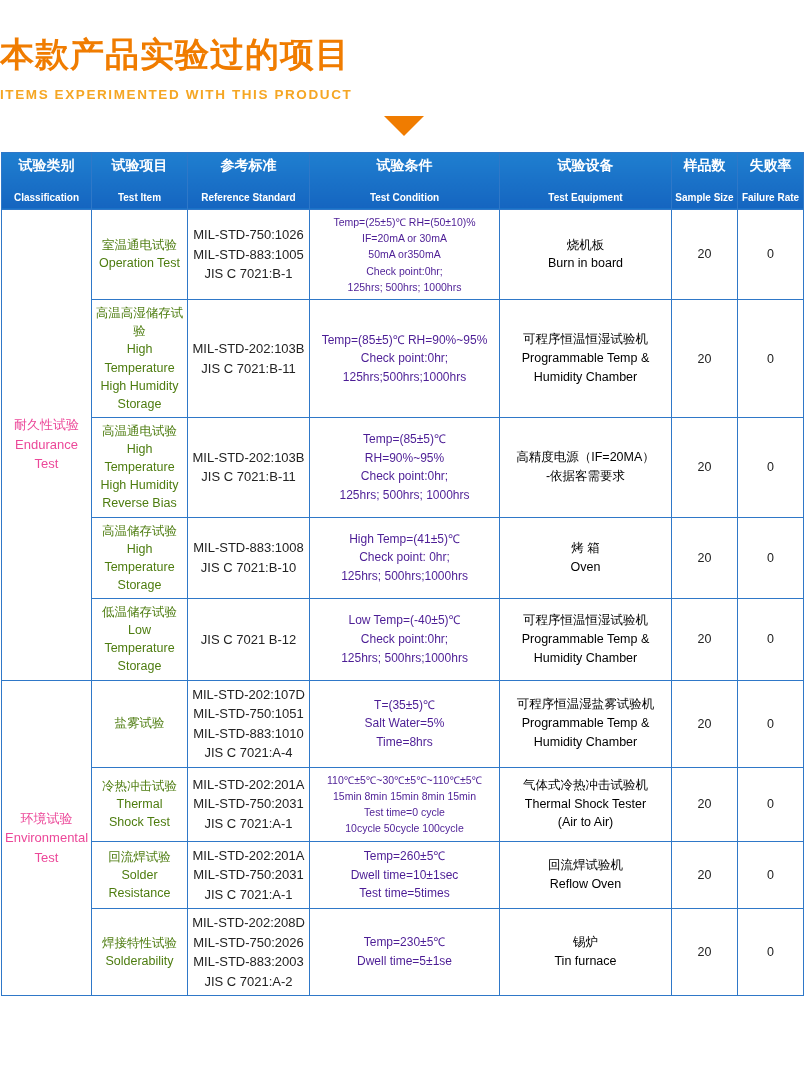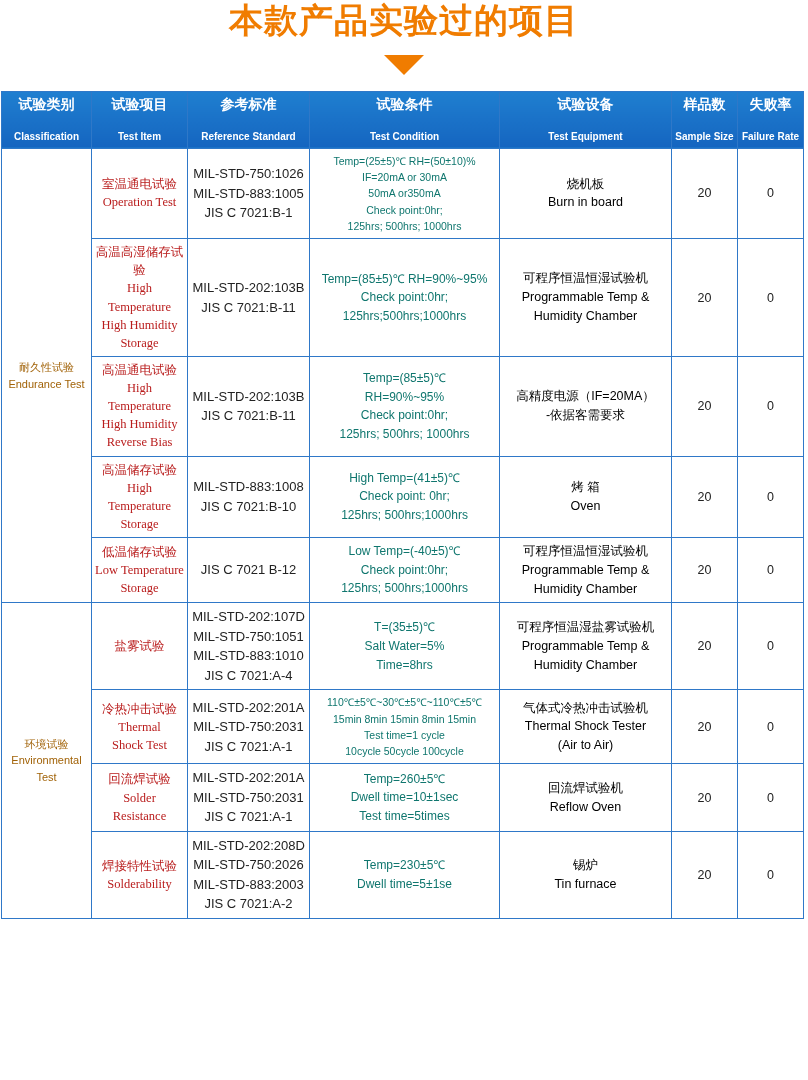--- a/index.html
+++ b/index.html
@@ -12,21 +12,22 @@
     min-height: 1080px;
     font-family: "Liberation Sans", sans-serif;
     color: #222;
   }
   .page {
     width: 808px;
     box-sizing: border-box;
     padding: 0;
   }
   .header {
-    text-align: center;
+    text-align: left;
+    padding-top: 34px;
   }
   .title-cn {
     font-size: 34px;
     font-weight: bold;
     color: #f07c00;
     letter-spacing: 1px;
     line-height: 1.2;
   }
   .title-en {
     margin-top: 12px;
@@ -72,62 +73,62 @@
     font-weight: bold;
     display: block;
   }
   thead th .h-en {
     font-size: 10px;
     font-weight: bold;
     display: block;
     margin-top: 18px;
   }
   td.cat {
-    font-size: 11px;
-    color: #a16207;
+    font-size: 13px;
+    color: #ec4899;
     line-height: 1.5;
     margin-top: 45px;
   }
   td.cat .c-cn { display: block; }
   td.cat .c-en { display: block; }
   td.item {
     font-size: 12.5px;
     line-height: 1.45;
-    color: #b91c1c;
-    font-family: Liberation Serif, serif;
+    color: #4d7c0f;
   }
   td.std {
     font-size: 13px;
     line-height: 1.5;
     color: #222;
   }
   td.cond {
     font-size: 12px;
     line-height: 1.55;
-    color: #0f766e;
+    color: #4c1d95;
   }
   td.equip {
     font-size: 12.5px;
     line-height: 1.5;
     color: #000000;
   }
   td.num {
     font-size: 12.5px;
     color: #222;
   }
   .line { display: block; }
   .cond-tight { font-size: 10.5px; }
 </style>
 </head>
 <body>
 
 <div class="page">
 
   <div class="header">
     <div class="title-cn">本款产品实验过的项目</div>
+    <div class="title-en">ITEMS EXPERIMENTED WITH THIS PRODUCT</div>
     <div class="arrow-wrap">
       <div class="arrow"></div>
     </div>
   </div>
 
   <table class="matrix">
     <colgroup>
       <col style="width:90px">
       <col style="width:96px">
       <col style="width:122px">
@@ -323,21 +324,21 @@
             <span class="line">Shock Test</span>
           </td>
           <td class="std">
             <span class="line">MIL-STD-202:201A</span>
             <span class="line">MIL-STD-750:2031</span>
             <span class="line">JIS C 7021:A-1</span>
           </td>
           <td class="cond">
             <span class="line cond-tight">110℃±5℃~30℃±5℃~110℃±5℃</span>
             <span class="line cond-tight">15min 8min 15min 8min 15min</span>
-            <span class="line cond-tight">Test time=1 cycle</span>
+            <span class="line cond-tight">Test time=0 cycle</span>
             <span class="line cond-tight">10cycle 50cycle 100cycle</span>
           </td>
           <td class="equip">
             <span class="line">气体式冷热冲击试验机</span>
             <span class="line">Thermal Shock Tester</span>
             <span class="line">(Air to Air)</span>
           </td>
           <td class="num">20</td>
           <td class="num">0</td>
         </tr>

